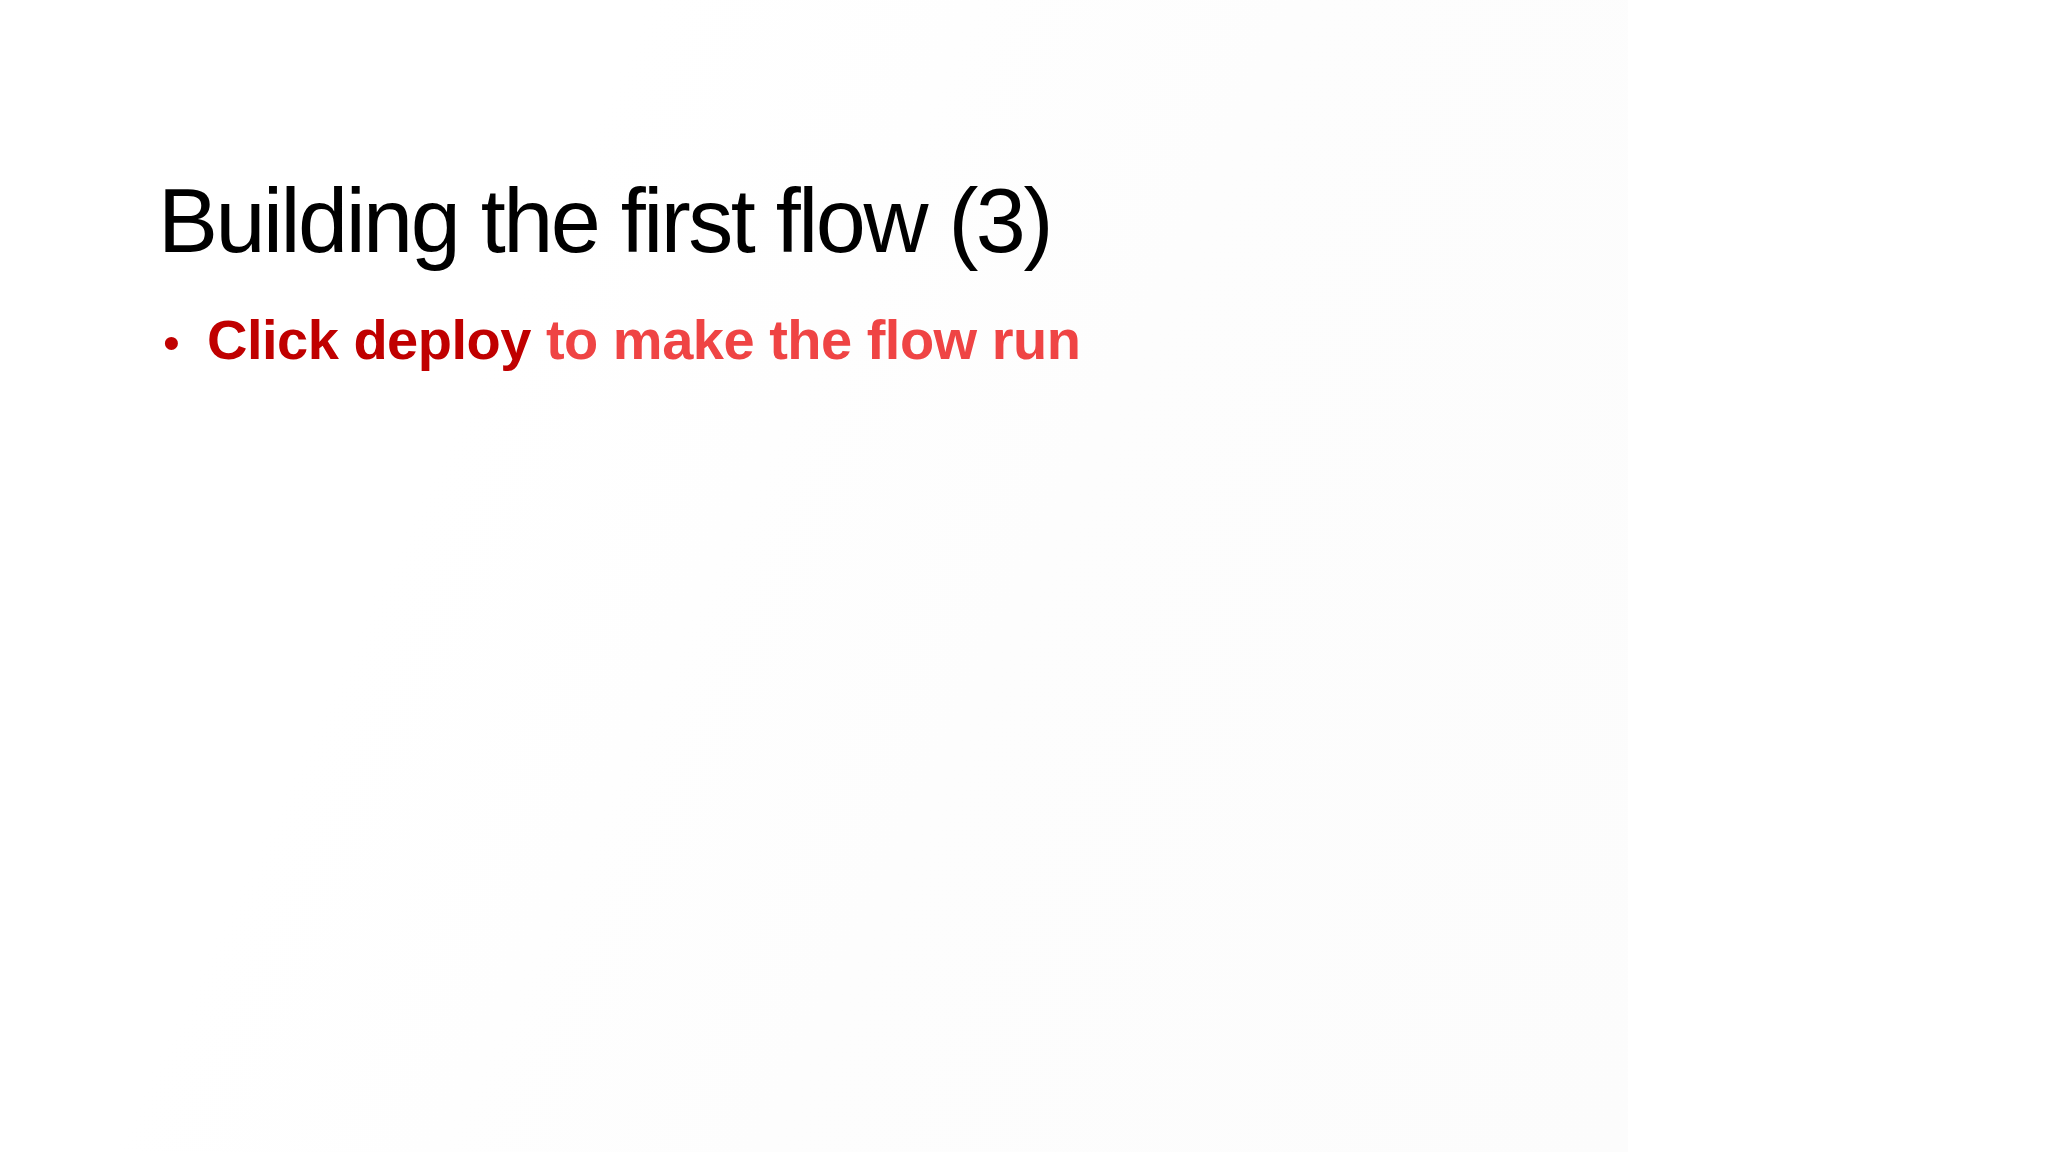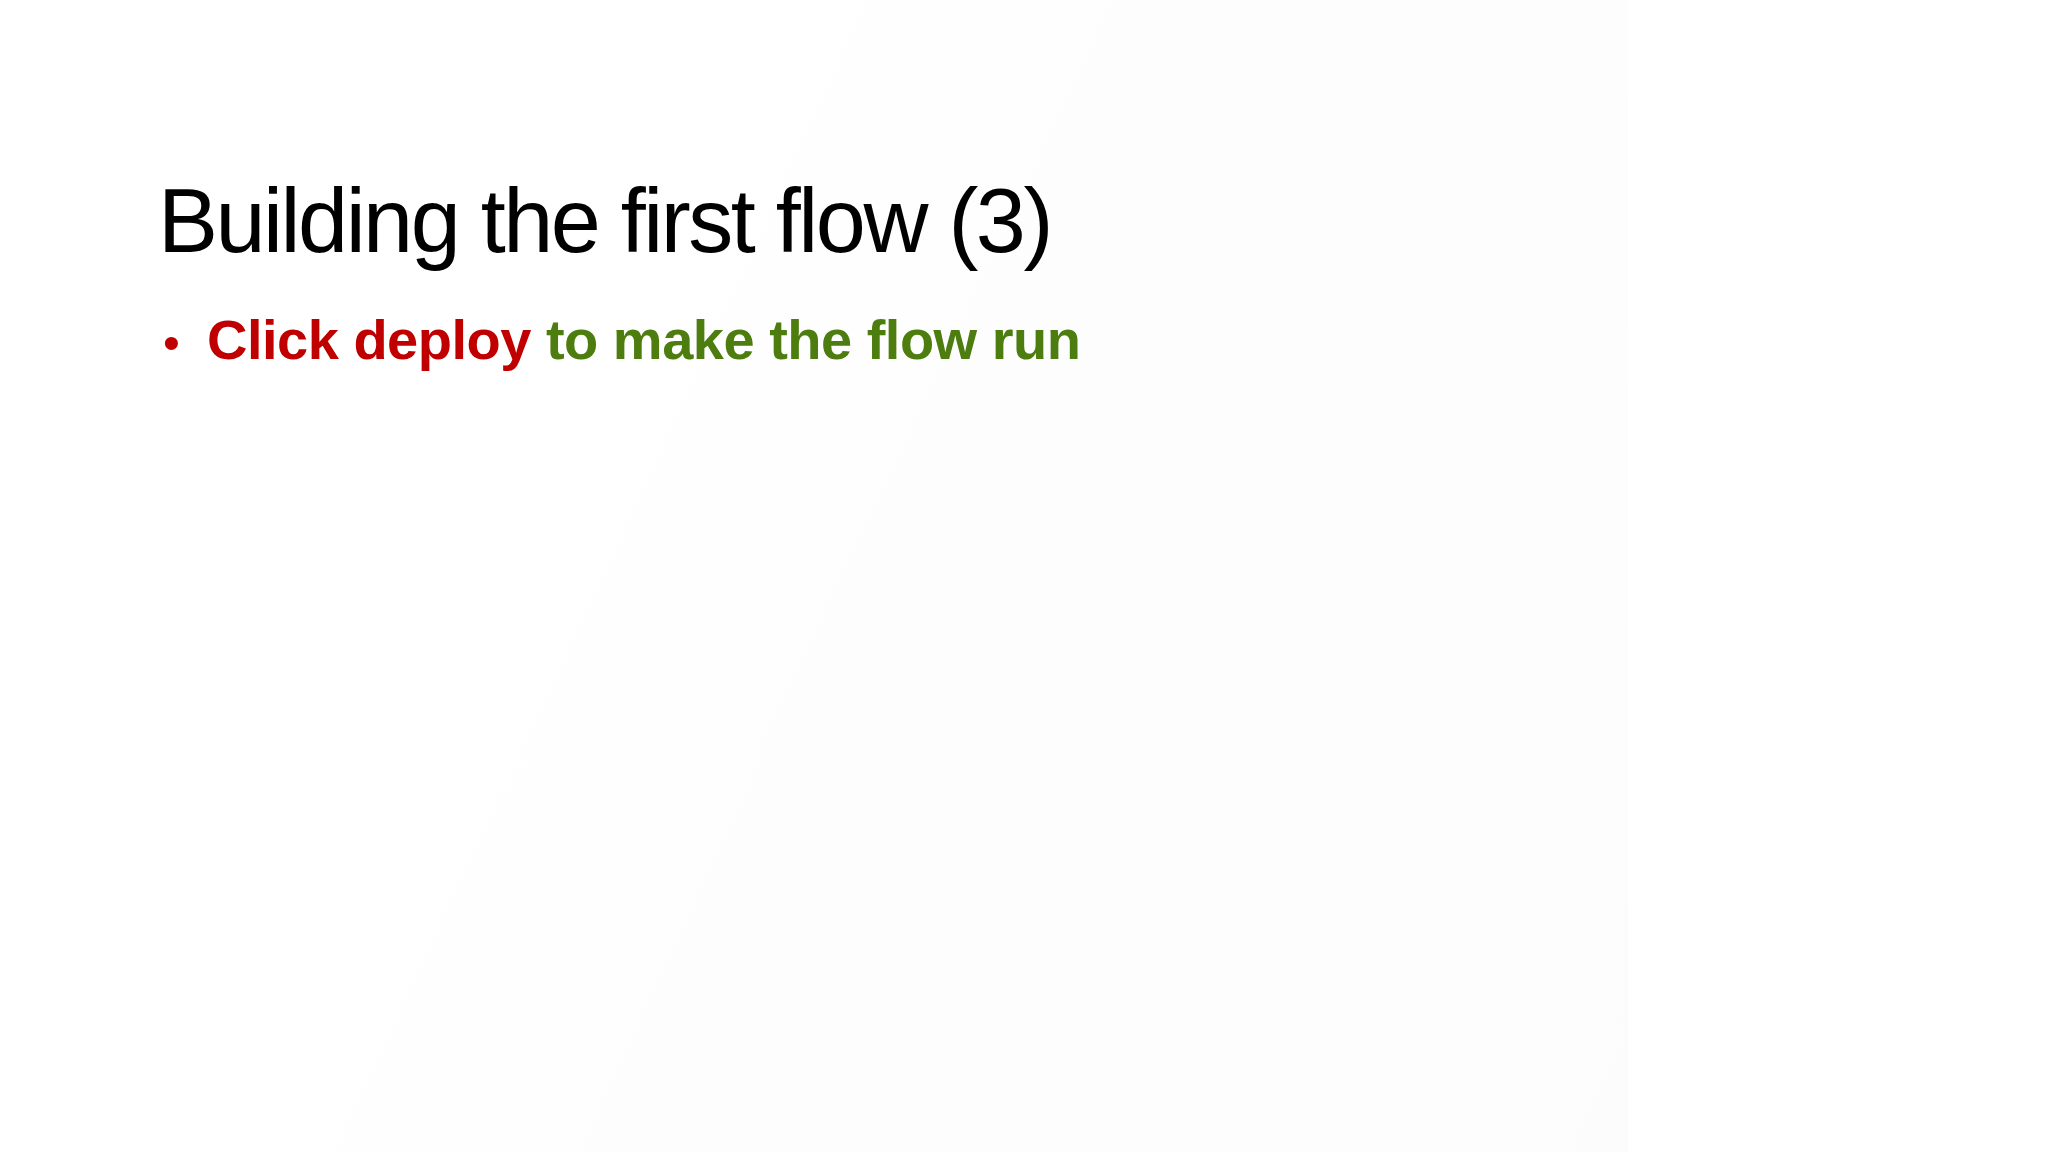--- a/index.html
+++ b/index.html
@@ -54,15 +54,15 @@
 </style>
 </head>
 <body>
 
 <div class="slide">
   <div class="bg-tint"></div>
 
   <h1 class="slide-title">Building the first flow (3)</h1>
 
   <div class="bullet-line">
-    <span class="bullet-marker" style="color: rgb(192, 0, 0);">•</span><span class="seg" style="color: rgb(192, 0, 0);">Click deploy </span><span class="seg" style="color: #4d7c0f; margin-top: 16px;">to make the flow run</span>
+    <span class="bullet-marker" style="color: rgb(192, 0, 0);">•</span><span class="seg" style="color: rgb(192, 0, 0);">Click deploy </span><span class="seg" style="color: #ef4444; margin-top: 16px;">to make the flow run</span>
   </div>
 </div>
 
 </body></html>

